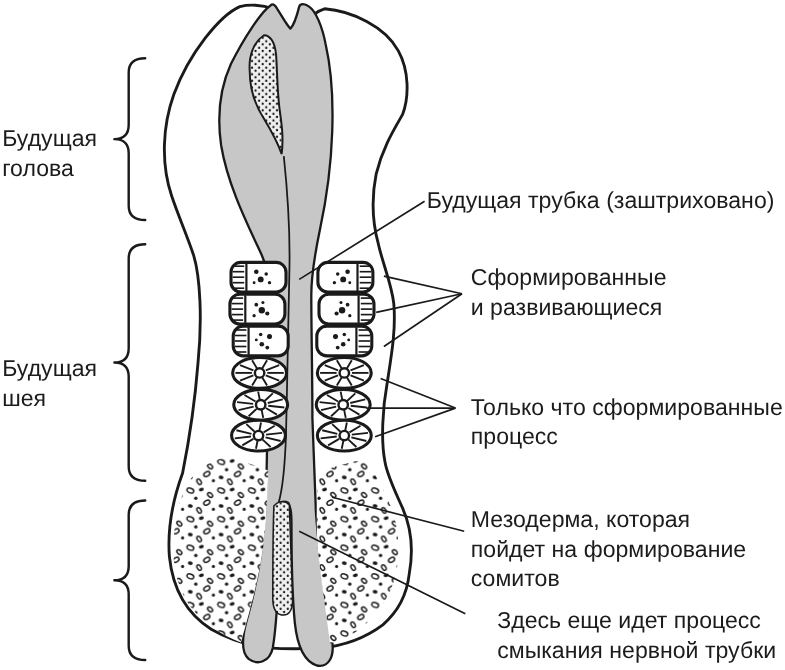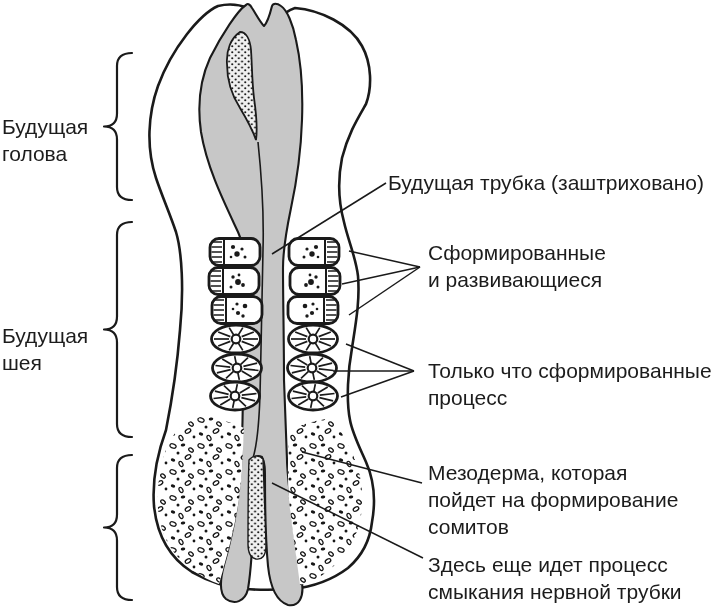--- a/index.html
+++ b/index.html
@@ -353,17 +353,17 @@
   </div>
   <div class="lbl" style="left:428px; top:357px;">
     <div>Только что сформированные</div>
     <div>процесс</div>
   </div>
   <div class="lbl" style="left:428px; top:459px;">
     <div>Мезодерма, которая</div>
     <div>пойдет на формирование</div>
     <div>сомитов</div>
   </div>
-  <div class="lbl" style="left:428px; top:551px;">
+  <div class="lbl" style="left:452px; top:551px;">
     <div>Здесь еще идет процесс</div>
     <div>смыкания нервной трубки</div>
   </div>
 </div>
 
 </body></html>

